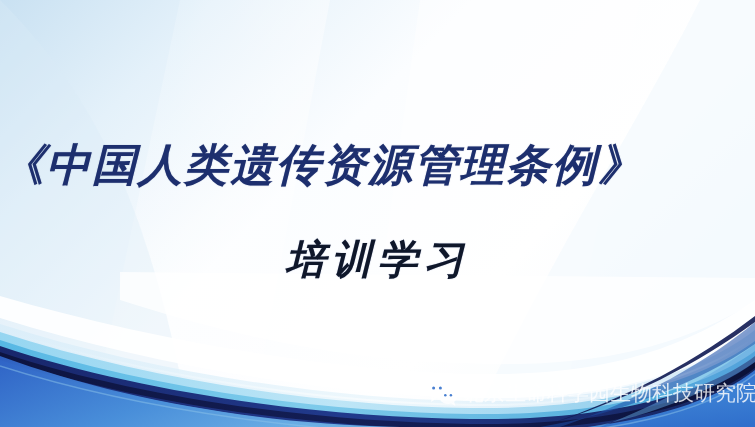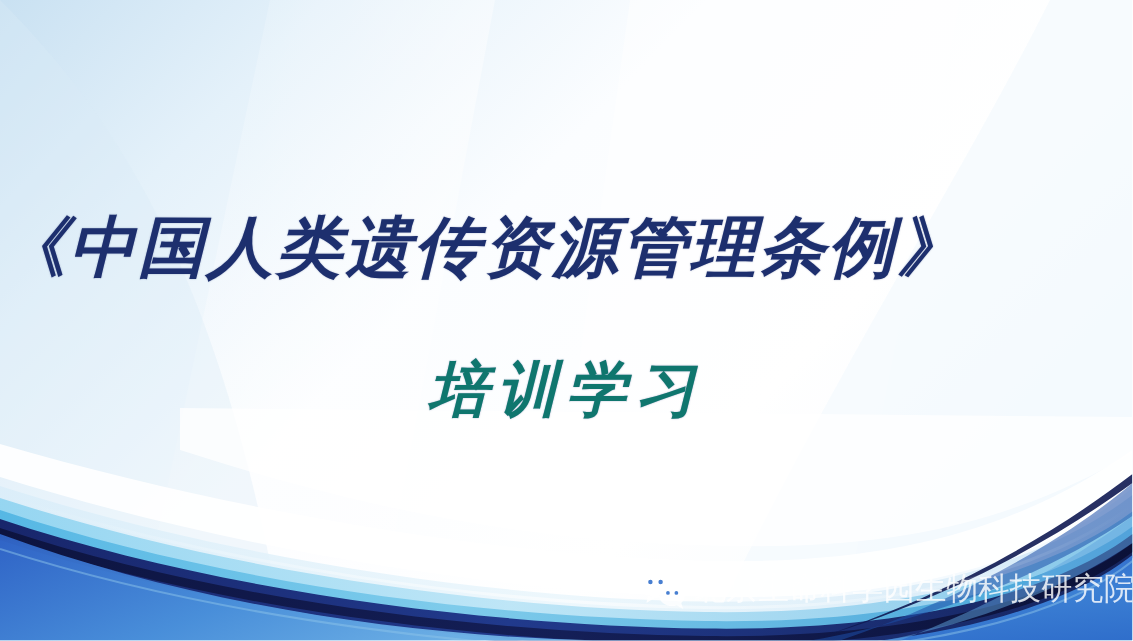--- a/index.html
+++ b/index.html
@@ -54,21 +54,21 @@
     left: 0;
     top: 236px;
     width: 755px;
     text-align: center;
     font-family: "Liberation Serif", "DejaVu Serif", serif;
     font-size: 40px;
     line-height: 48px;
     font-weight: bold;
     font-style: italic;
     letter-spacing: 6px;
-    color: #0f766e;
+    color: #0f172a;
     white-space: nowrap;
     text-shadow: 0 0 1px rgba(29,52,120,0.45);
   }
   .watermark {
     position: absolute;
     left: 425px;
     top: 378px;
     height: 30px;
     display: flex;
     align-items: center;

